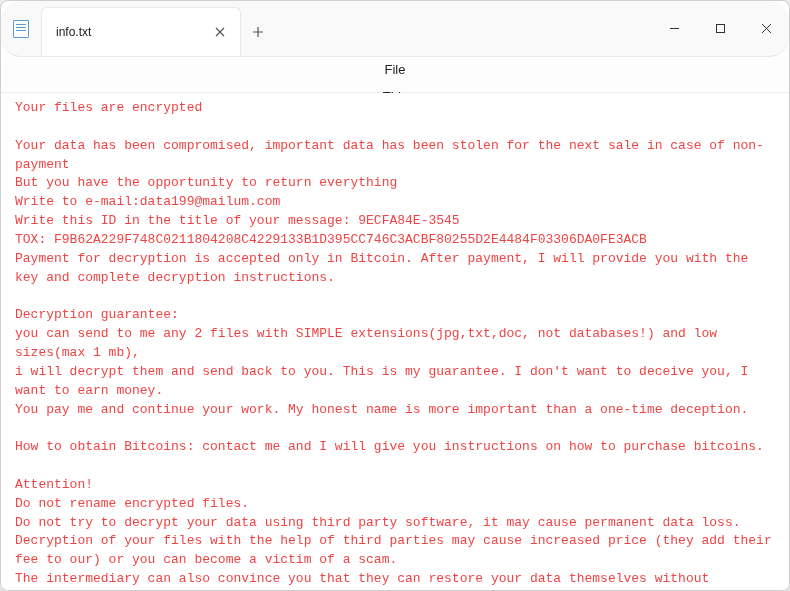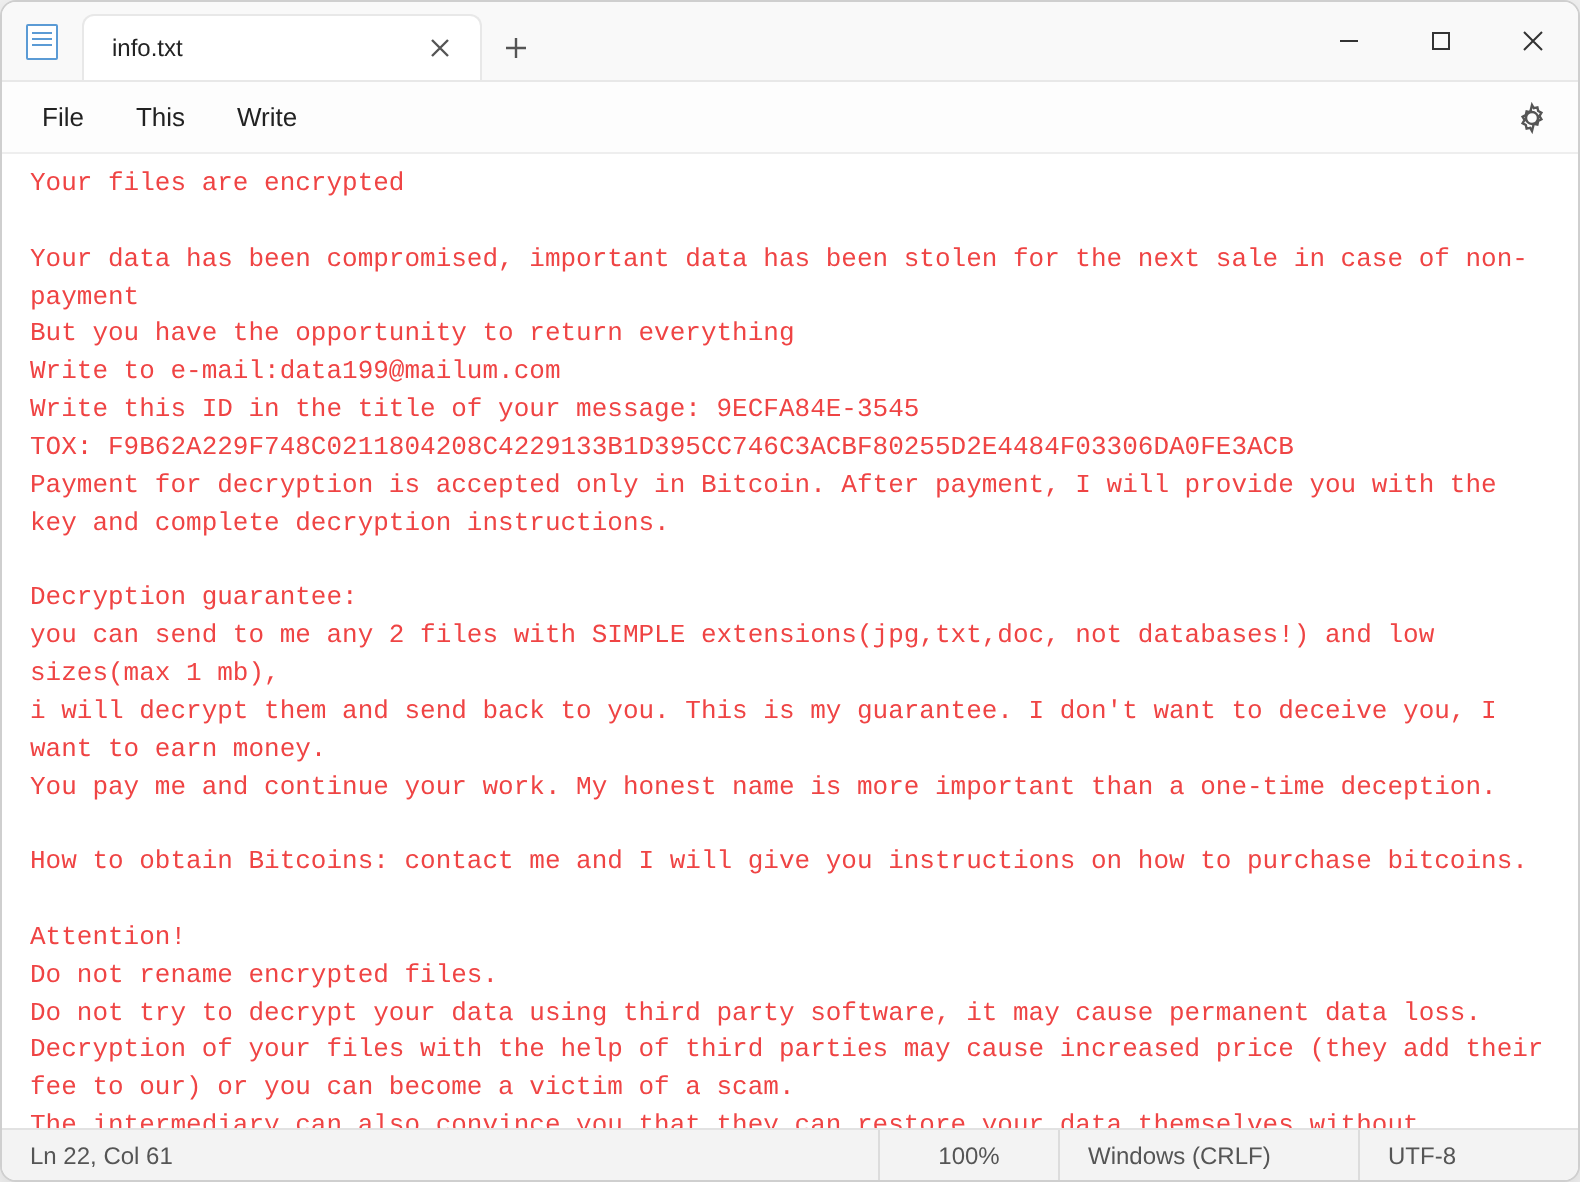--- a/index.html
+++ b/index.html
@@ -15,25 +15,26 @@
       height: 591px;
       background: #fff;
       border: 1px solid #cfcfcf;
       border-radius: 8px;
       display: flex;
       flex-direction: column;
       box-shadow: 0 4px 12px rgba(0,0,0,0.1);
       overflow: hidden;
     }
     .titlebar {
-      height: 40px;
+      height: 56px;
       background: #f9f9f9;
       display: flex;
       align-items: stretch;
       border-bottom: 1px solid #e8e8e8;
+      border-radius: 20px;
     }
     .app-icon {
       width: 40px;
       display: flex;
       align-items: center;
       justify-content: center;
     }
     .notepad-glyph {
       width: 16px;
       height: 18px;
@@ -97,20 +98,21 @@
     .win-btn svg { width: 11px; height: 11px; }
 
     .menubar {
       height: 36px;
       display: flex;
       align-items: center;
       padding: 0 8px;
       gap: 2px;
       background: #fdfdfd;
       border-bottom: 1px solid #eee;
+      flex-direction: column;
     }
     .menu-item {
       padding: 5px 12px;
       font-size: 13px;
       color: #222;
       border-radius: 4px;
       cursor: pointer;
     }
     .menubar-spacer { flex: 1; }
     .settings-btn {
@@ -224,21 +226,14 @@
 
 How to obtain Bitcoins: contact me and I will give you instructions on how to purchase bitcoins.
 
 Attention!
 Do not rename encrypted files.
 Do not try to decrypt your data using third party software, it may cause permanent data loss.
 Decryption of your files with the help of third parties may cause increased price (they add their fee to our) or you can become a victim of a scam.
 The intermediary can also convince you that they can restore your data themselves without contacting us,
 this is not true, any recovery takes place only with my key.</div>
 
-  <div class="statusbar">
-    <div class="status-cell">Ln 22, Col 61</div>
-    <div class="status-spacer"></div>
-    <div class="status-cell status-zoom">100%</div>
-    <div class="status-cell status-eol">Windows (CRLF)</div>
-    <div class="status-cell status-enc">UTF-8</div>
-  </div>
 
 </div>
 
 </body></html>

